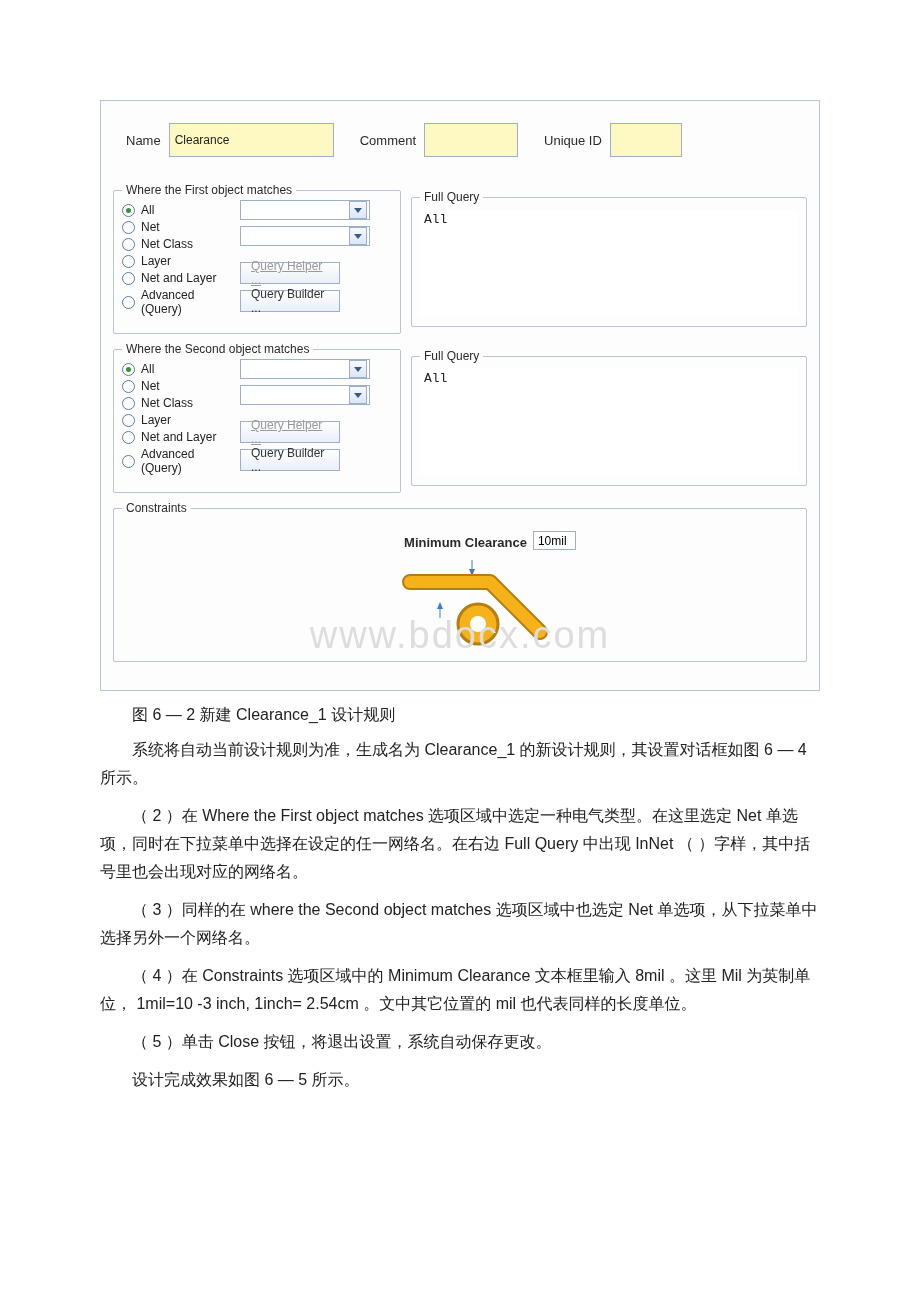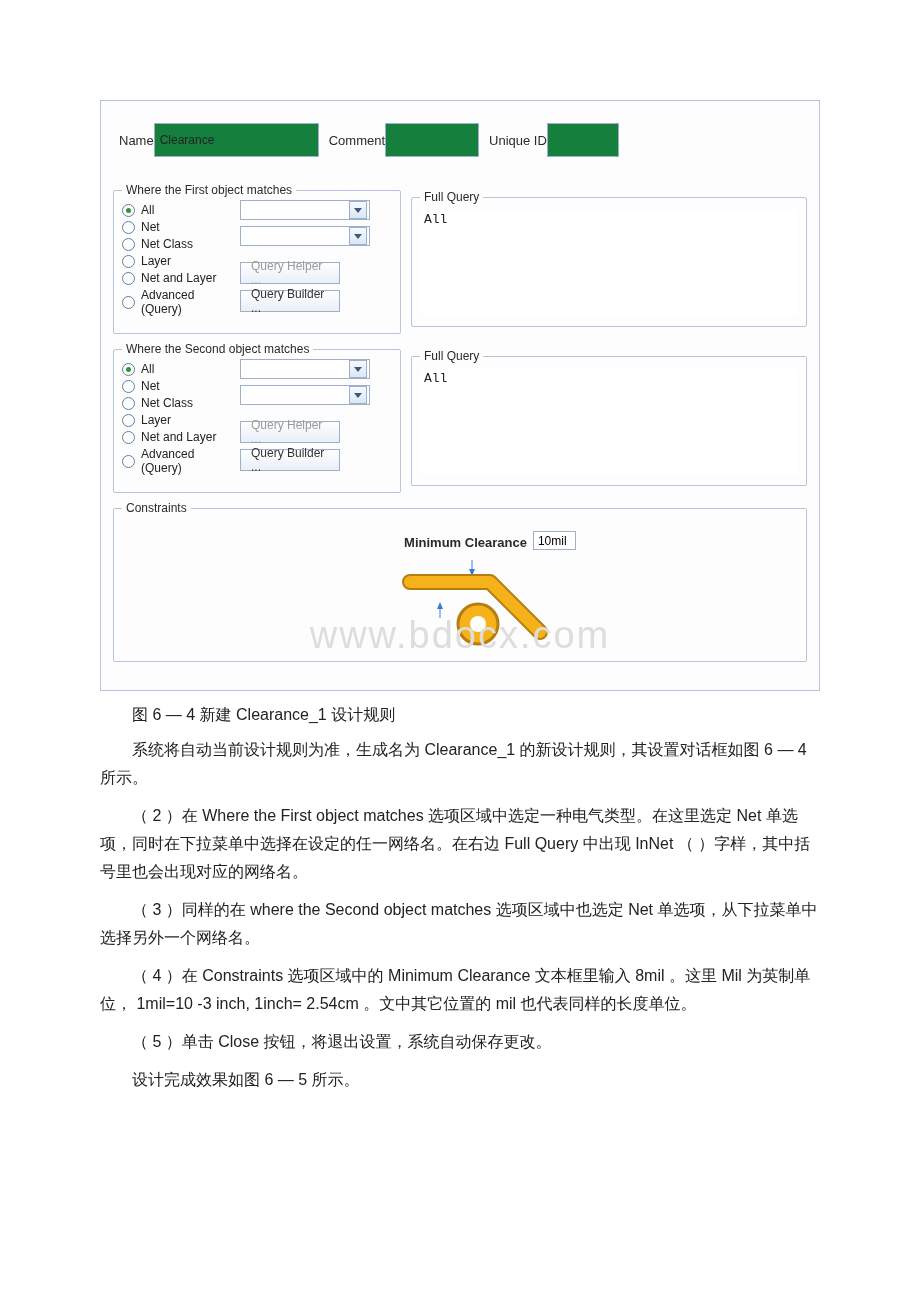--- a/index.html
+++ b/index.html
@@ -16,32 +16,33 @@
   .dialog {
     border: 1px solid #b6c5da;
     background: #fdfdfe;
     margin: 0 0 14px 0;
     padding: 18px 12px 28px 12px;
     position: relative;
   }
   .top-row {
     display: flex;
     align-items: center;
-    gap: 0;
+    gap: 8px;
     padding: 4px 6px 18px 6px;
     border-bottom: 0;
+    margin-left: 7px;
   }
   .label {
     font-size: 13px;
     color: #2a2a2a;
   }
   .text-input {
     height: 23px;
     border: 1px solid #9db0c7;
-    background: #15803d;
+    background: #fef9c3;
     font-size: 12px;
     padding: 16px 5px;
     box-sizing: border-box;
     color: #222;
   }
   .name-input { width: 165px; }
   .comment-input { width: 94px; }
   .unique-input { width: 72px; }
   fieldset.group {
     border: 1px solid #b6c5da;
@@ -134,21 +135,21 @@
     background: linear-gradient(#fefefe, #e9eff8);
     font-size: 12px;
     color: #333;
     padding: 0 10px;
     box-sizing: border-box;
     display: inline-flex;
     align-items: center;
     justify-content: center;
     width: 100px;
   }
-  .btn.disabled { color: #9a9a9a; }
+  .btn.disabled { color: #9a9a9a; text-decoration: underline; }
   .full-query {
     flex: 1;
   }
   .full-query-box {
     height: 102px;
     background: #fff;
     font-family: "Courier New", monospace;
     font-size: 13px;
     color: #222;
     padding: 2px 4px;
@@ -346,21 +347,21 @@
             <circle cx="118" cy="72" r="8" fill="#ffffff"></circle>
           </svg>
         </div>
       </div>
     </fieldset>
 
   </div>
 
   <div class="watermark">www.bdocx.com</div>
 
-  <p class="caption">图 6 — 4 新建 Clearance_1 设计规则</p>
+  <p class="caption">图 6 — 2 新建 Clearance_1 设计规则</p>
 
   <p class="para" style="text-indent:2em;">系统将自动当前设计规则为准，生成名为 Clearance_1 的新设计规则，其设置对话框如图 6 — 4 所示。</p>
   <p class="para">（ 2 ）在 Where the First object matches 选项区域中选定一种电气类型。在这里选定 Net 单选项，同时在下拉菜单中选择在设定的任一网络名。在右边 Full Query 中出现 InNet （ ）字样，其中括号里也会出现对应的网络名。</p>
   <p class="para">（ 3 ）同样的在 where the Second object matches 选项区域中也选定 Net 单选项，从下拉菜单中选择另外一个网络名。</p>
   <p class="para">（ 4 ）在 Constraints 选项区域中的 Minimum Clearance 文本框里输入 8mil 。这里 Mil 为英制单位， 1mil=10 -3 inch, 1inch= 2.54cm 。文中其它位置的 mil 也代表同样的长度单位。</p>
   <p class="para">（ 5 ）单击 Close 按钮，将退出设置，系统自动保存更改。</p>
   <p class="para">设计完成效果如图 6 — 5 所示。</p>
 
 </div>
 

